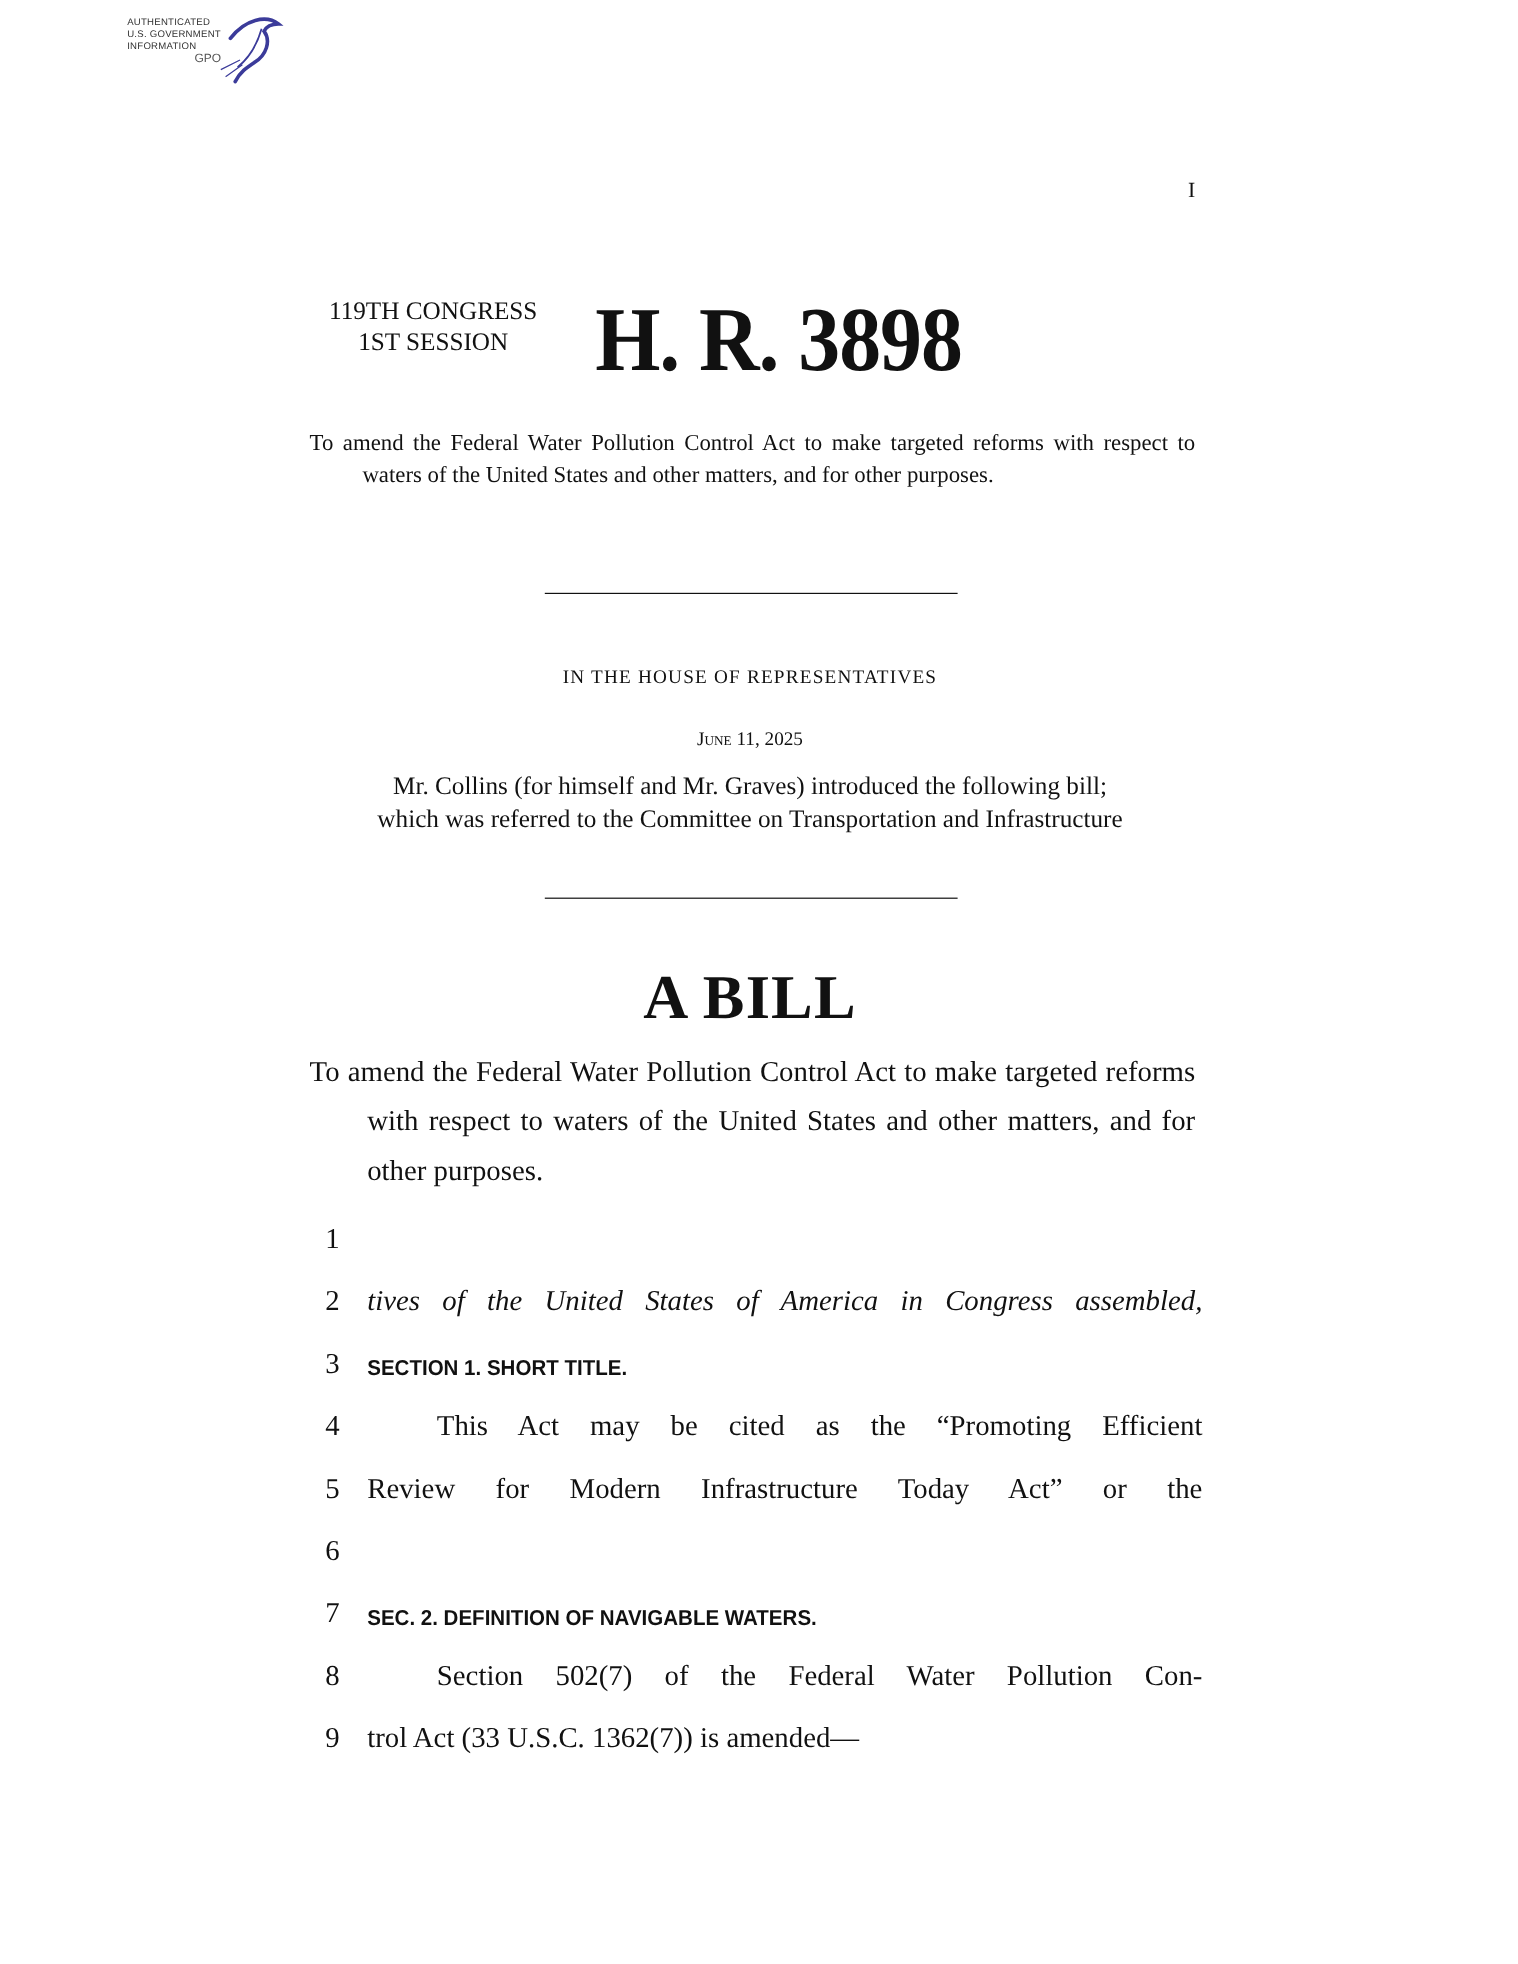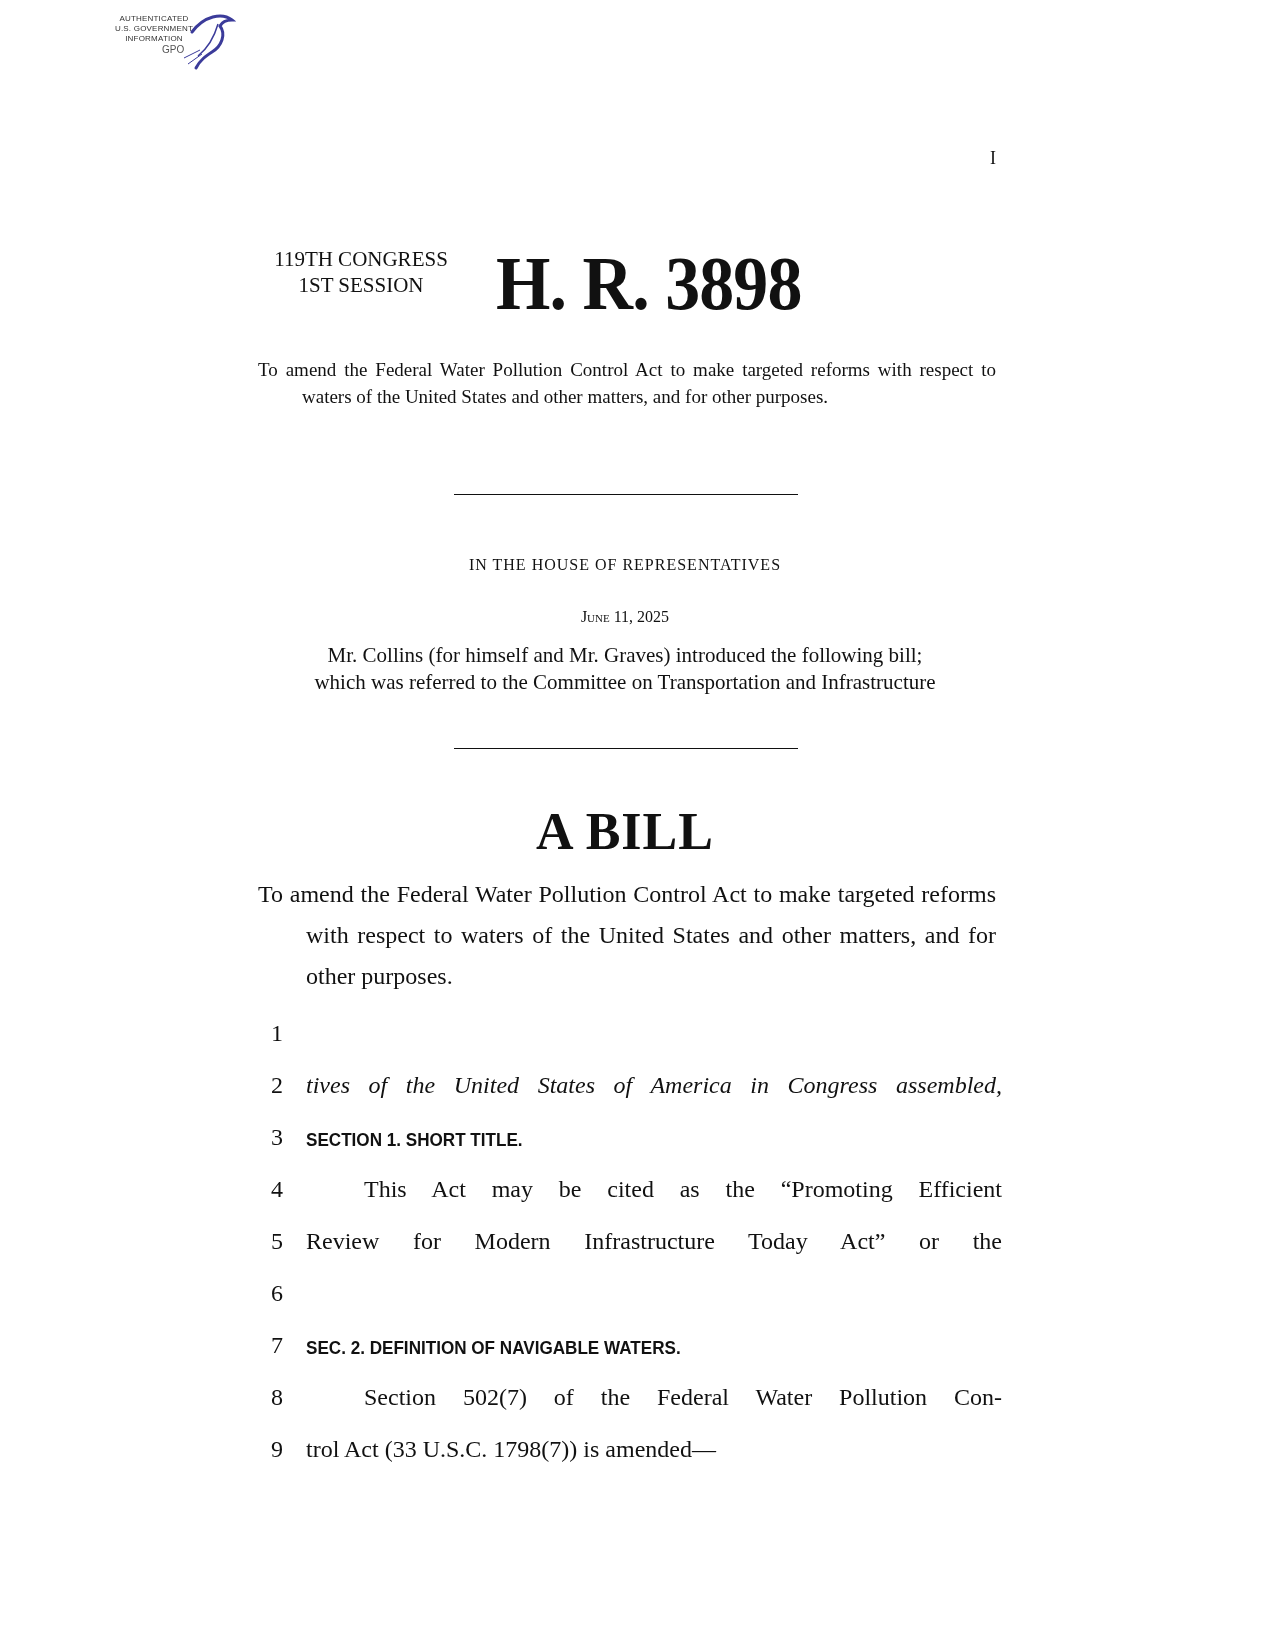--- a/index.html
+++ b/index.html
@@ -7,21 +7,21 @@
       width: 1265px; height: 1637px; position: relative; overflow: hidden;
       font-family: "Liberation Serif", "DejaVu Serif", serif; color: #111;
     }
     .abs { position: absolute; }
 
     
     .gpo-logo { left: 100px; top: 10px; width: 140px; height: 62px; }
     .gpo-text {
       position: absolute; left: 6px; top: 4px; width: 96px;
       font-family: "Liberation Sans", "DejaVu Sans", sans-serif;
-      font-size: 8px; line-height: 10px; text-align: center; color: #333; letter-spacing: 0.2px;
+      font-size: 8px; line-height: 10px; color: #333; letter-spacing: 0.2px;
     }
     .gpo-mark {
       position: absolute; left: 62px; top: 34px;
       font-family: "Liberation Sans", "DejaVu Sans", sans-serif;
       font-size: 10px; color: #555;
     }
     .gpo-eagle { position: absolute; left: 78px; top: 0; }
 
     .page-marker { left: 990px; top: 148px; font-size: 18px; }
 
@@ -134,14 +134,14 @@
 <div class="abs line" style="top:1332px;">
   <span class="ln">7</span>
   <span class="lt heading">SEC. 2. DEFINITION OF NAVIGABLE WATERS.</span>
 </div>
 <div class="abs line" style="top:1384px;">
   <span class="ln">8</span>
   <span class="lt indent justify">Section 502(7) of the Federal Water Pollution Con-</span>
 </div>
 <div class="abs line" style="top:1436px;">
   <span class="ln">9</span>
-  <span class="lt">trol Act (33 U.S.C. 1798(7)) is amended—</span>
+  <span class="lt">trol Act (33 U.S.C. 1362(7)) is amended—</span>
 </div>
 
 </body></html>

